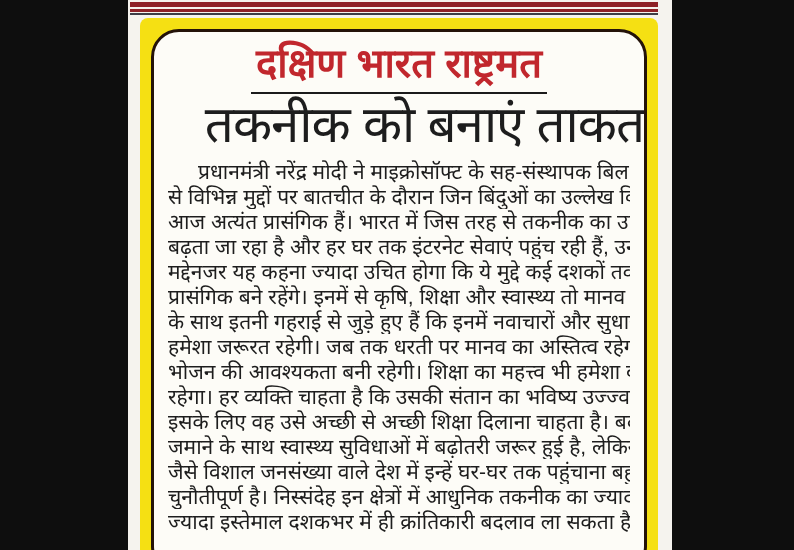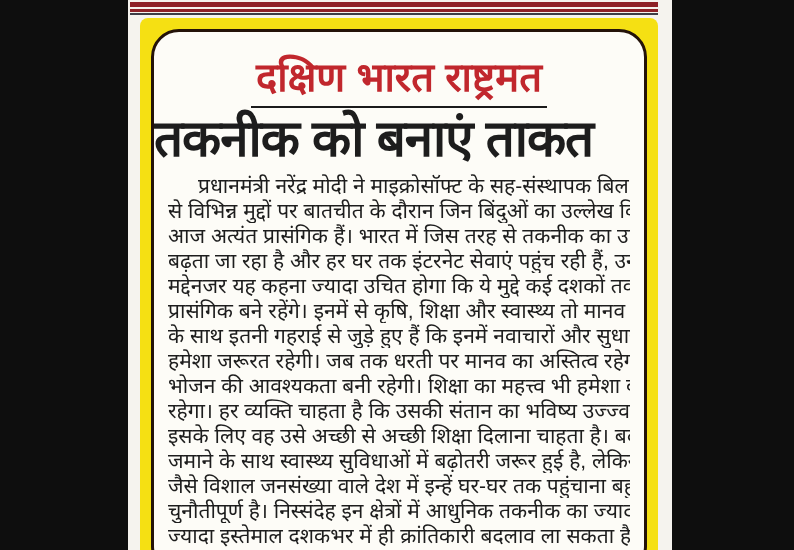--- a/index.html
+++ b/index.html
@@ -27,25 +27,25 @@
   .rule-1{position:absolute;left:0;top:2px;width:100%;height:5px;background:var(--rule-maroon);}
   .rule-2{position:absolute;left:0;top:9px;width:100%;height:3px;background:var(--rule-maroon);}
   .rule-3{position:absolute;left:0;top:13px;width:100%;height:2px;background:var(--rule-dark);}
 
   .frame{position:absolute;left:140px;top:18px;width:518px;height:560px;
          background:var(--frame-yellow);border-radius:8px;}
   .inner{position:absolute;left:11px;top:11px;width:496px;height:545px;
          background:var(--paper);border:3px solid var(--inner-border);
          border-radius:28px;overflow:hidden;}
 
-  .masthead{margin-top:23px;text-align:center;color:var(--masthead-red);
+  .masthead{margin-top:9px;text-align:center;color:var(--masthead-red);
             font-size:40px;line-height:44px;font-weight:700;letter-spacing:0px;}
   .masthead-divider{width:296px;height:2px;background:var(--divider-black);margin:7px auto 3px;}
-  .headline{text-align:left;color:var(--ink);font-size:51px;line-height:56px;
-            font-weight:700;letter-spacing:-1px;}
+  .headline{text-align:right;color:var(--ink);font-size:51px;line-height:56px;
+            font-weight:400;letter-spacing:-1px;}
   .article-body{margin:6px 14px 0 14px;color:var(--ink);font-size:21px;line-height:25px;}
   .body-line{text-align:justify;text-align-last:justify;height:25px;overflow:hidden;white-space:nowrap;}
   .body-line:first-child{padding-left:30px;}
 </style>
 </head>
 <body>
 
 <div class="page">
 
   <div class="side-panel left"></div>

